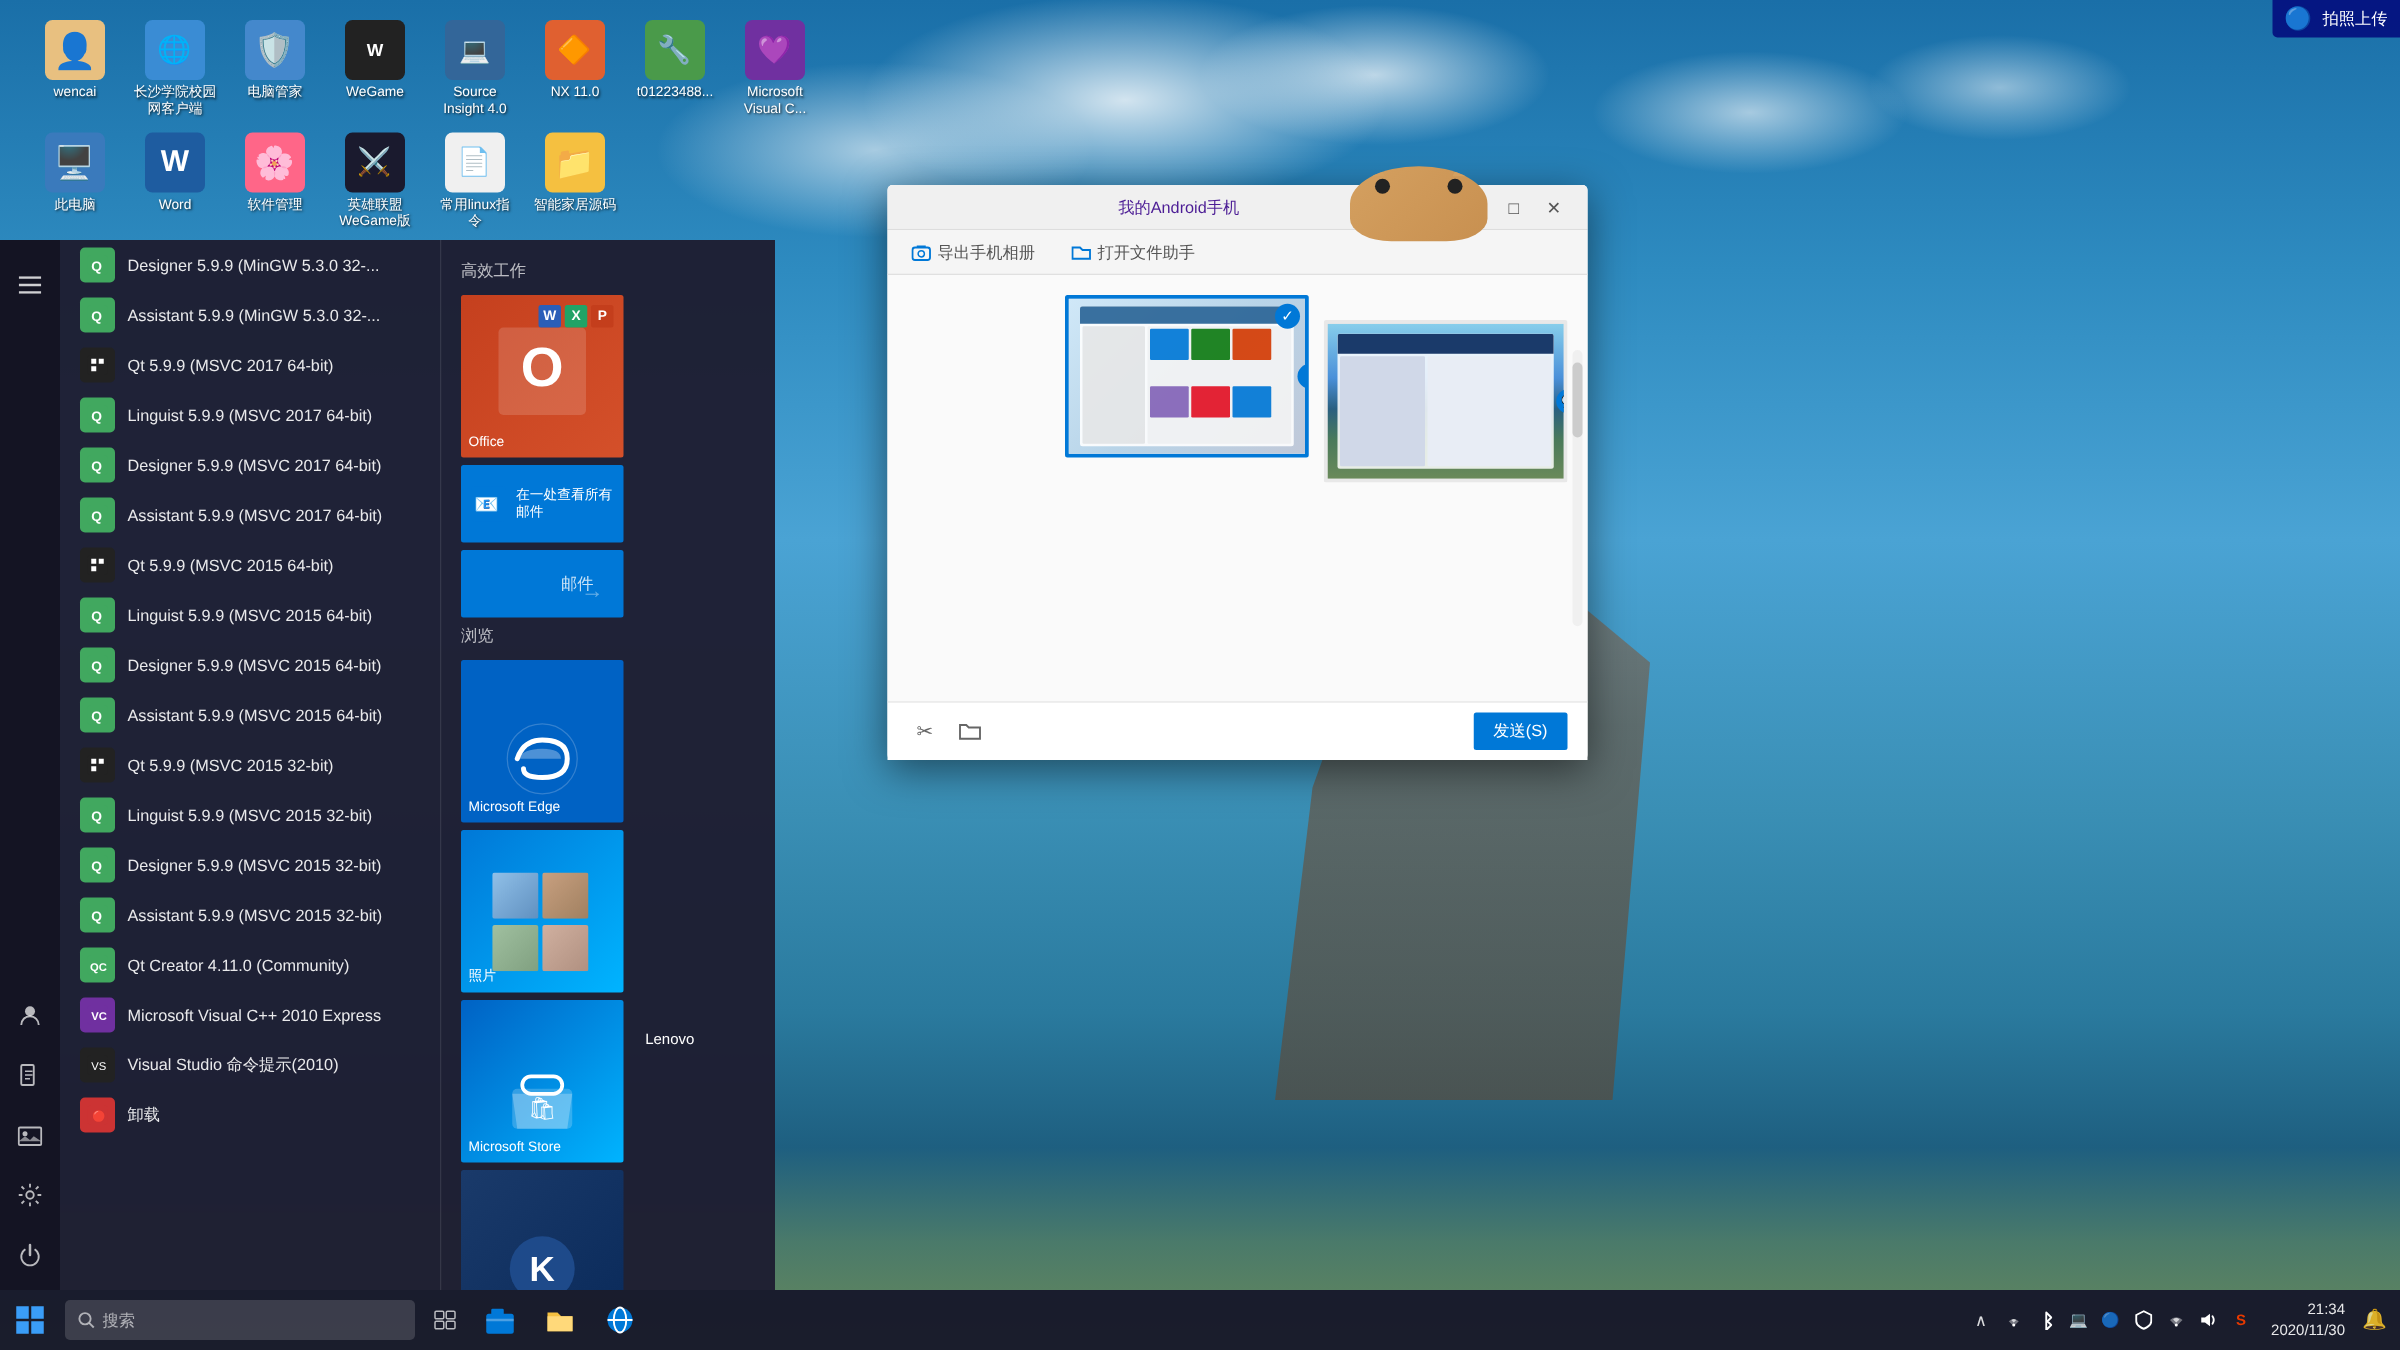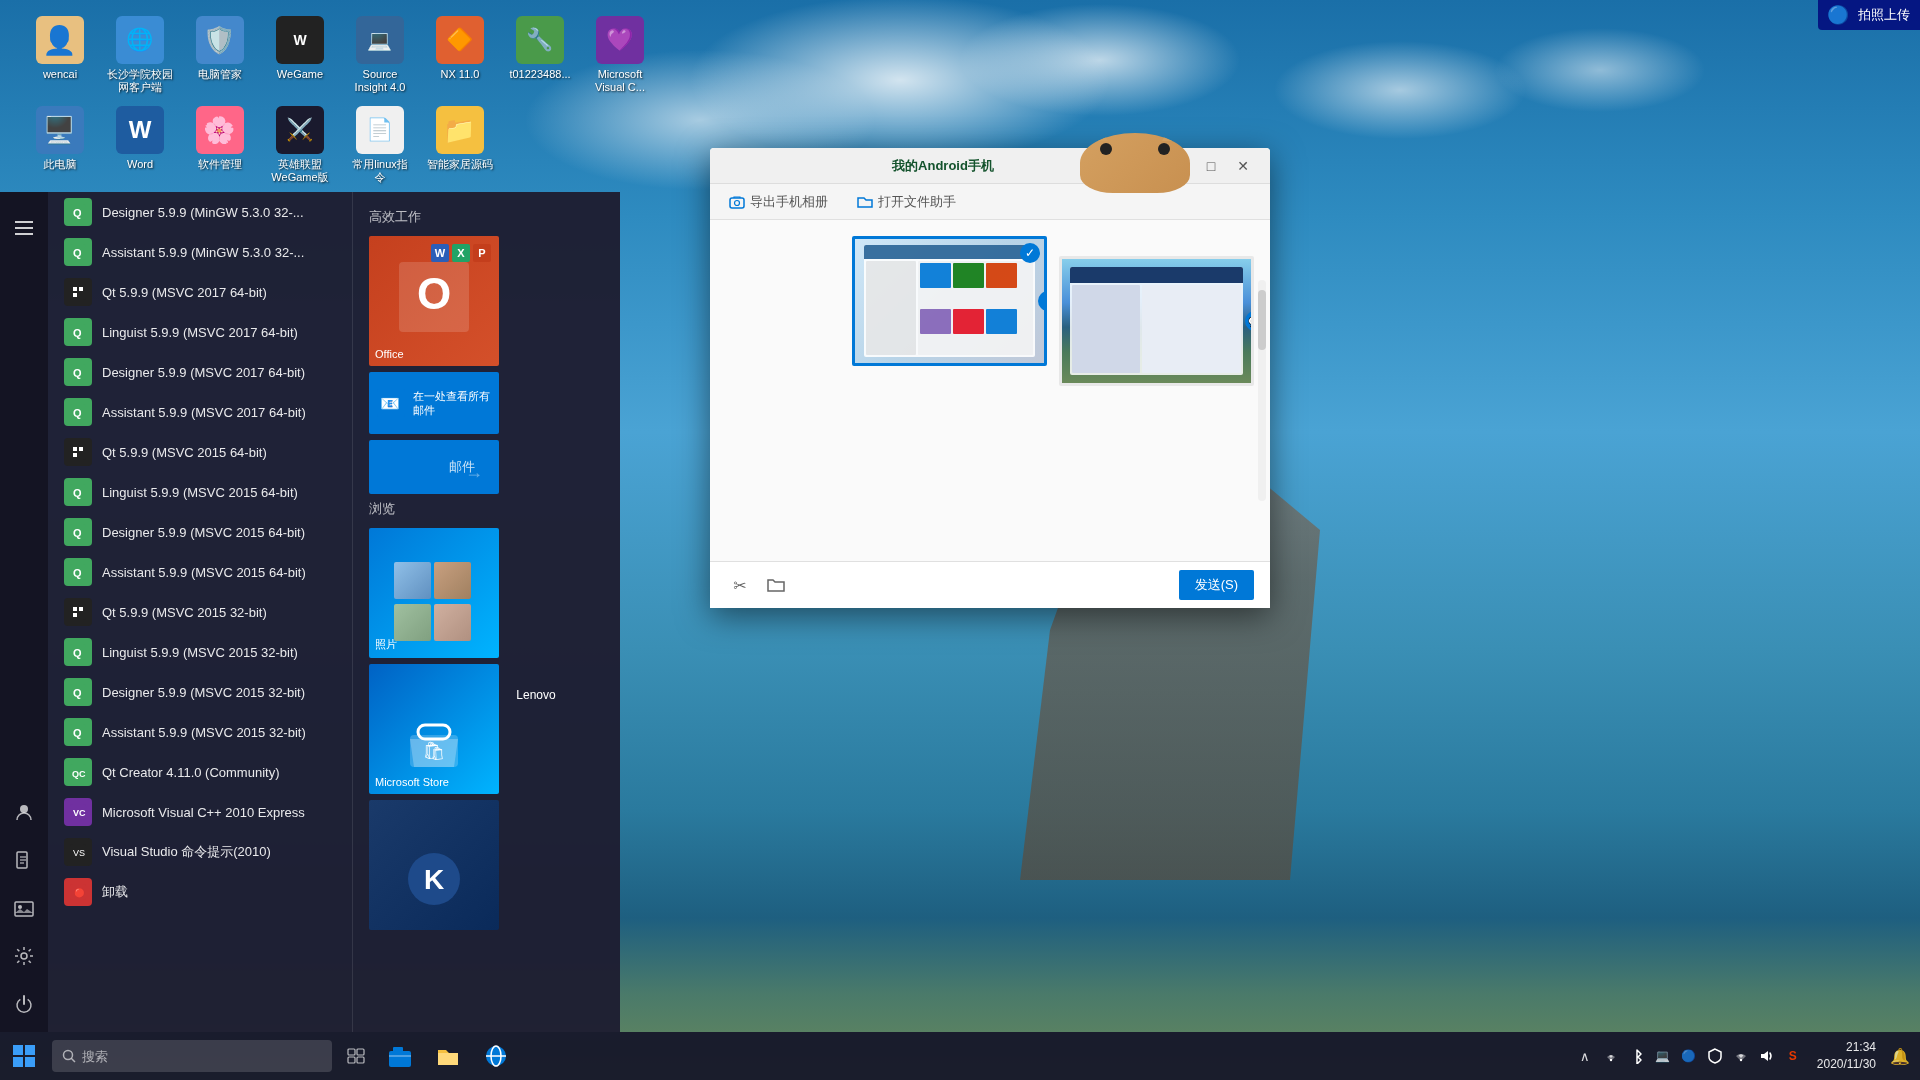--- a/index.html
+++ b/index.html
@@ -358,23 +358,23 @@
       border-bottom: 1px solid #ddd;
       display: flex;
       align-items: center;
       padding: 0 12px;
       border-radius: 4px 4px 0 0;
       flex-shrink: 0;
     }
     #android-titlebar-title {
       flex: 1;
       font-size: 13px;
-      color: #14532d;
+      color: #4c1d95;
       text-align: center;
-      font-weight: 700;
+      font-weight: 400;
     }
     .window-controls {
       display: flex;
       gap: 2px;
     }
     .win-ctrl {
       width: 30px;
       height: 30px;
       display: flex;
       align-items: center;
@@ -912,20 +912,30 @@
           <svg width="28" height="28" viewBox="0 0 28 28" style="position:absolute;right:8px;bottom:8px;opacity:0.4;">
               <text x="2" y="20" fill="white" font-size="18">→</text>
             </svg>
         </div>
       </div>
     </div>
 
     <div class="tiles-section-title" style="margin-top:4px;">浏览</div>
     <div class="tiles-row">
 
+      <div class="tile tile-large tile-edge">
+        <div style="width:70px;height:70px;display:flex;align-items:center;justify-content:center;margin-bottom:8px;">
+          <svg width="60" height="60" viewBox="0 0 60 60">
+            <circle cx="30" cy="30" r="28" fill="#0062c4" stroke="rgba(255,255,255,0.2)" stroke-width="1"></circle>
+            <path d="M10 30 Q15 15 30 15 Q50 15 50 30 Q50 45 30 45 Q15 45 15 38" fill="none" stroke="white" stroke-width="4" stroke-linecap="round"></path>
+            <path d="M10 30 Q15 22 30 22 Q45 22 45 30" fill="rgba(255,255,255,0.3)" stroke="none"></path>
+          </svg>
+        </div>
+        <span class="tile-label">Microsoft Edge</span>
+      </div>
 
       <div class="tile tile-large tile-photos">
         <div style="display:flex;flex-wrap:wrap;gap:3px;width:80px;height:80px;margin-bottom:8px;">
           <div style="width:37px;height:37px;background:rgba(255,255,255,0.4);border-radius:2px;overflow:hidden;">
             <div style="width:100%;height:100%;background:linear-gradient(135deg,#90c0e8,#6090c0);"></div>
           </div>
           <div style="width:37px;height:37px;background:rgba(255,255,255,0.4);border-radius:2px;overflow:hidden;">
             <div style="width:100%;height:100%;background:linear-gradient(135deg,#c8a080,#a08060);"></div>
           </div>
           <div style="width:37px;height:37px;background:rgba(255,255,255,0.4);border-radius:2px;overflow:hidden;">

